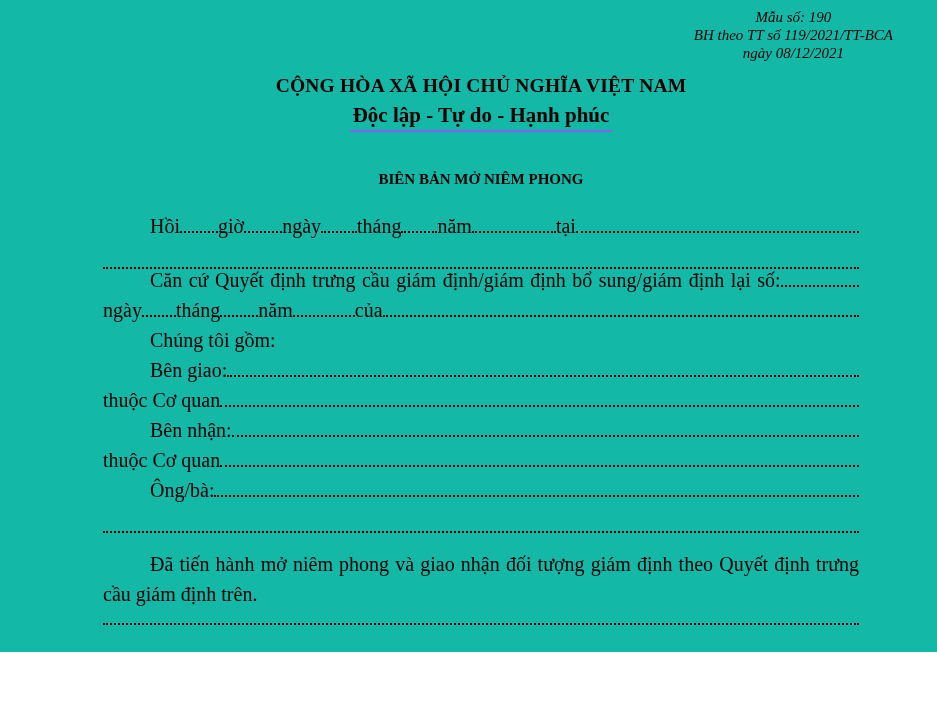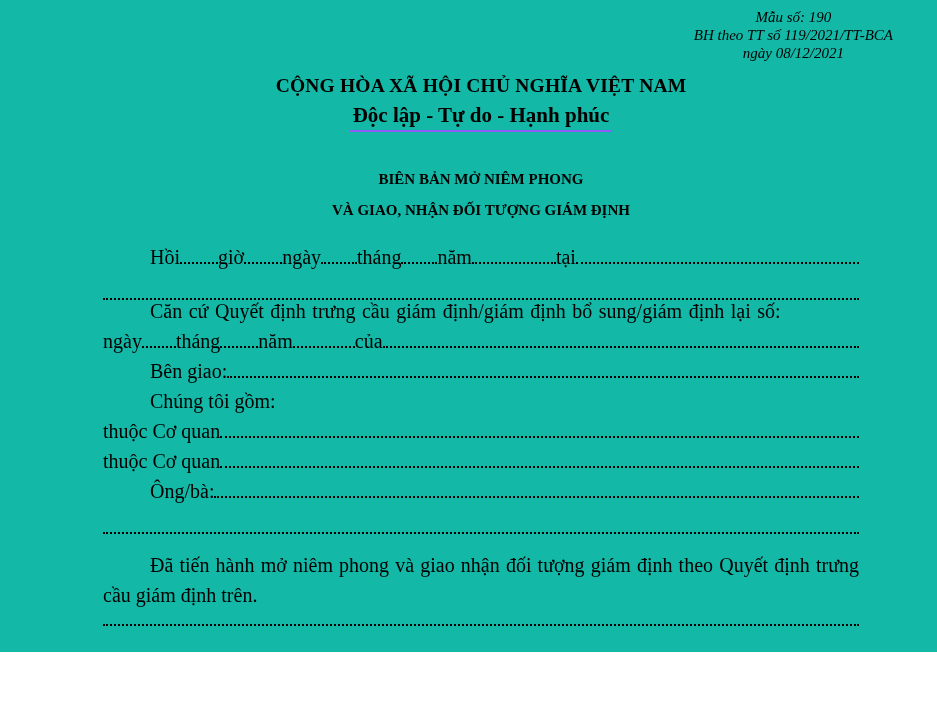--- a/index.html
+++ b/index.html
@@ -63,21 +63,21 @@
   .w62 { width: 62px; } .w84 { width: 84px; }
   .fill { flex: 1 1 auto; }
   .dots-line { height: 24px; border-bottom: 2px dotted #000; }
   .dots-line.last { height: 16px; }
   .para {
     text-align: justify;
     text-indent: 47px;
     line-height: 30px;
   }
   .para.first-after-line { margin-top: 16px; }
-  .tight-words { word-spacing: 1.5px; flex-direction: column; }
+  .tight-words { word-spacing: 1.5px; }
   .italic-note { font-style: italic; }
   .inline-dots {
     display: inline-block;
     width: 20px;
     height: 5px;
     border-bottom: 2px dotted #000;
   }
 </style>
 </head>
 <body>
@@ -94,21 +94,20 @@
 
     <div class="nat-header">
       <div class="country">CỘNG HÒA XÃ HỘI CHỦ NGHĨA VIỆT NAM</div>
       <div class="motto-wrap">
         <span class="motto">Độc lập - Tự do - Hạnh phúc</span>
       </div>
     </div>
 
     <div class="doc-title">
       <div>BIÊN BẢN MỞ NIÊM PHONG</div>
-      <div>VÀ GIAO, NHẬN ĐỐI TƯỢNG GIÁM ĐỊNH</div>
     </div>
 
     <div class="form-body">
 
       <div class="row indent">
         <span>Hồi</span>
         <span class="dots w38"></span>
         <span>giờ</span>
         <span class="dots w38"></span>
         <span>ngày</span>
@@ -133,33 +132,37 @@
         <span class="dots w34"></span>
         <span>tháng</span>
         <span class="dots w38"></span>
         <span>năm</span>
         <span class="dots w62"></span>
         <span>của</span>
         <span class="dots fill"></span>
       </div>
 
       <div class="row indent">
-        <span>Bên giao:</span>
-        <span class="dots fill"></span>
+        <span>Chúng tôi gồm:</span>
       </div>
 
       <div class="row indent">
-        <span>Chúng tôi gồm:</span>
+        <span>Bên giao:</span>
+        <span class="dots fill"></span>
       </div>
 
       <div class="row">
         <span>thuộc Cơ quan</span>
         <span class="dots fill"></span>
       </div>
 
+      <div class="row indent">
+        <span>Bên nhận:</span>
+        <span class="dots fill"></span>
+      </div>
 
       <div class="row">
         <span>thuộc Cơ quan</span>
         <span class="dots fill"></span>
       </div>
 
       <div class="row indent">
         <span>Ông/bà:</span>
         <span class="dots fill"></span>
       </div>

